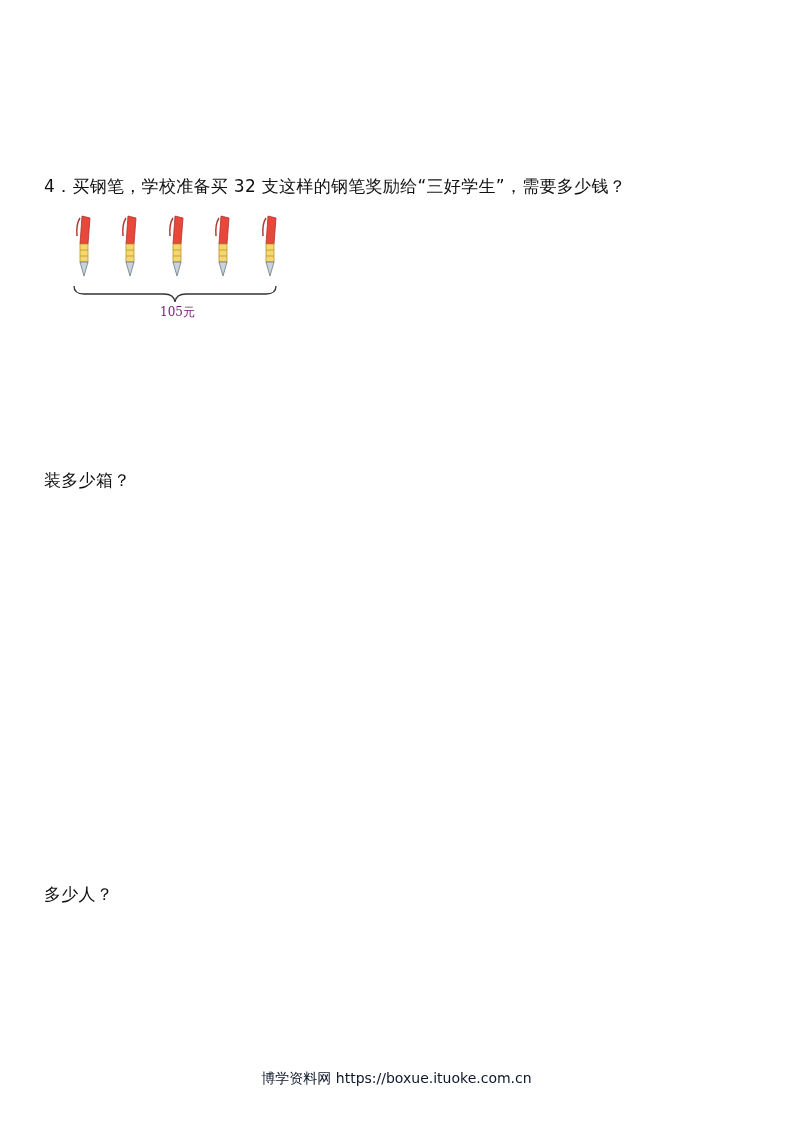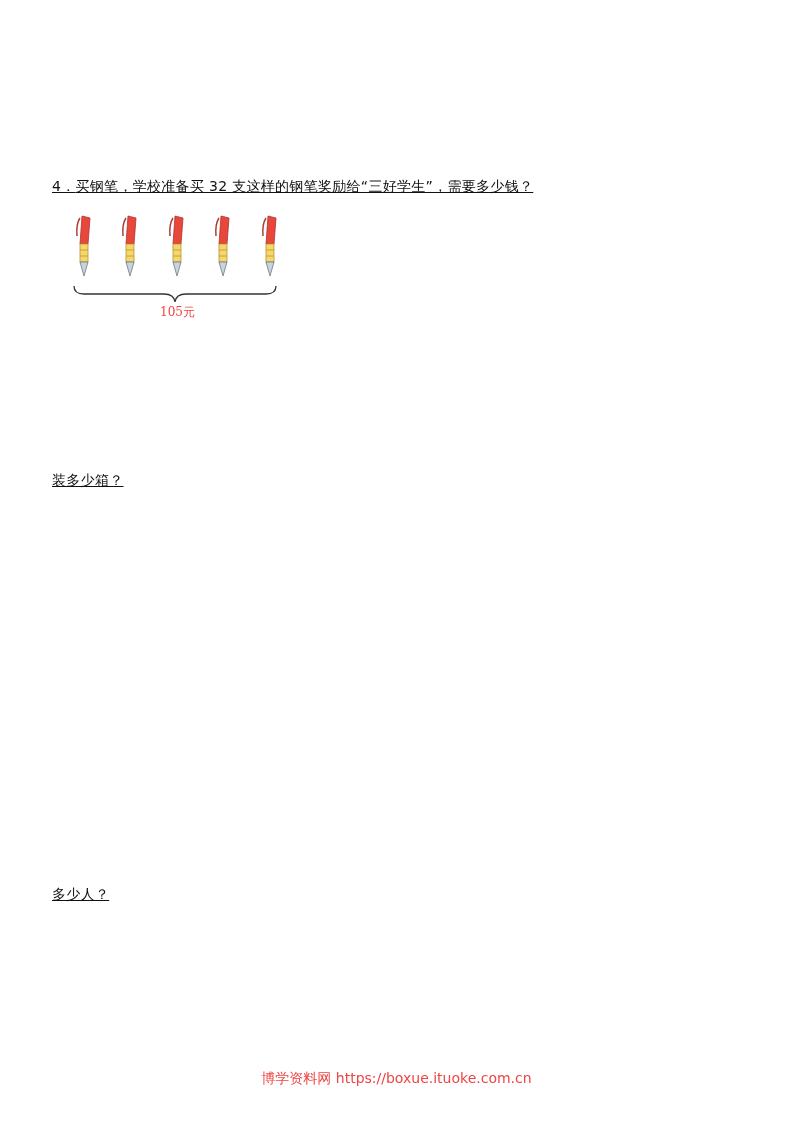--- a/index.html
+++ b/index.html
@@ -1,32 +1,32 @@
 <!DOCTYPE html>
 <html><head>
   <meta charset="utf-8">
   <style>
     html, body { margin: 0; padding: 0; background: #ffffff; }
     body {
       width: 793px; height: 1122px; position: relative; overflow: hidden;
       font-family: "DejaVu Sans", "Liberation Sans", sans-serif;
       color: #111111;
     }
-    .q { position: absolute; left: 52px; width: 700px; font-size: 14px; line-height: 40px; letter-spacing: 0.3px; text-decoration: underline; }
+    .q { position: absolute; left: 44px; width: 700px; font-size: 17px; line-height: 40px; letter-spacing: 0.3px; }
     .q p { margin: 0; }
     #q4 { top: 166px; }
     #q5 { top: 460px; }
     #q6 { top: 668px; }
     #q7 { top: 874px; }
     .figure { position: absolute; left: 72px; top: 214px; width: 210px; height: 110px; }
     .pens { position: absolute; left: 0; top: 0; width: 210px; height: 70px; }
     .pen { position: absolute; top: 0; width: 24px; height: 70px; }
     .brace { position: absolute; left: 0; top: 70px; width: 206px; height: 24px; }
-    .price { position: absolute; left: 88px; top: 90px; font-family: "DejaVu Serif", "Liberation Serif", serif; font-size: 12px; color: #ef4444; }
-    .footer { position: absolute; top: 1070px; left: 0; width: 793px; text-align: center; font-size: 14px; color: #ef4444; }
+    .price { position: absolute; left: 88px; top: 90px; font-family: "DejaVu Serif", "Liberation Serif", serif; font-size: 12px; color: #701a75; }
+    .footer { position: absolute; top: 1070px; left: 0; width: 793px; text-align: center; font-size: 14px; color: #0f172a; }
   </style>
 </head>
 <body>
 
 <div class="q" id="q4">
   <p><span>4．</span><span>买钢笔，学校准备买 32 支这样的钢笔奖励给“三好学生”，需要多少钱？</span></p>
 </div>
 
 <div class="figure">
   <div class="pens">

